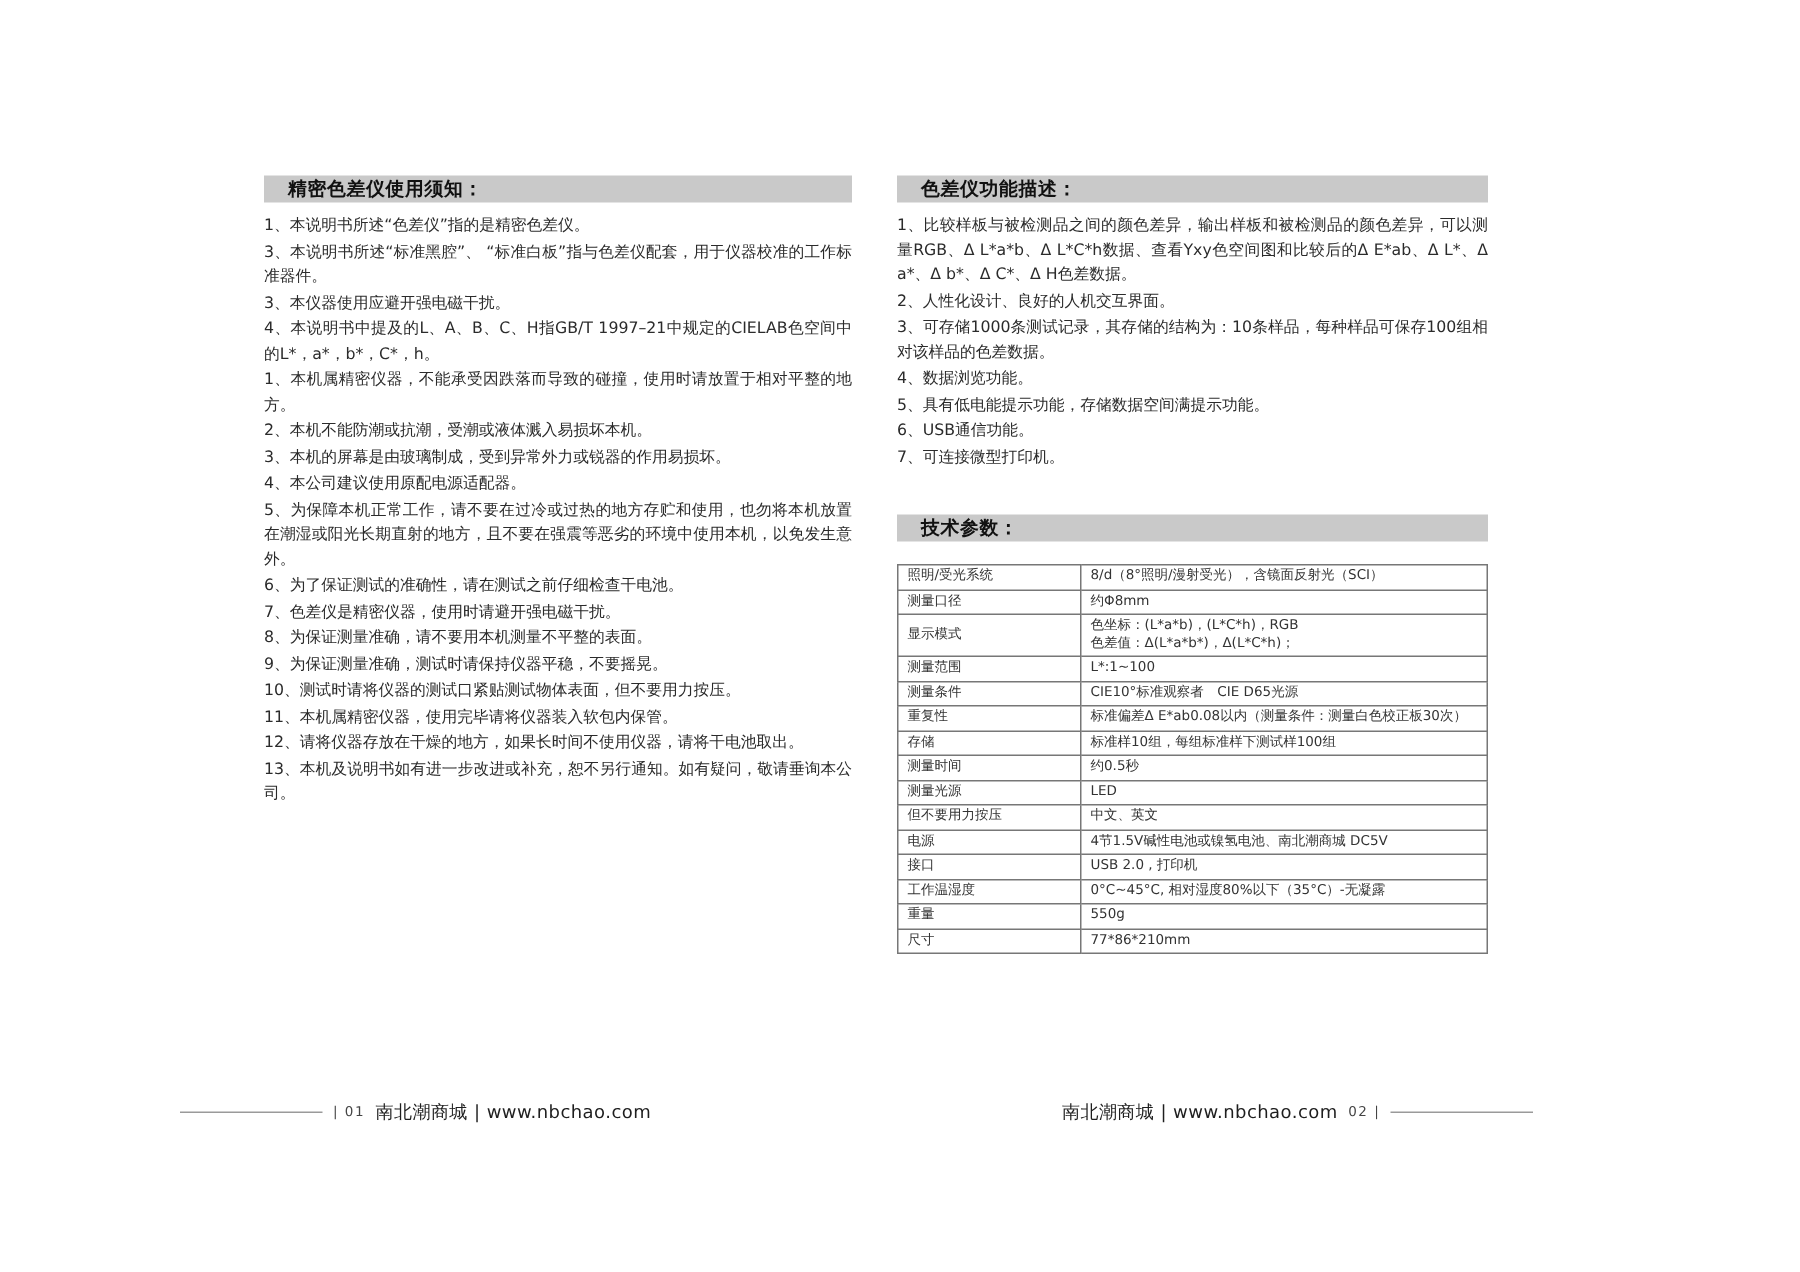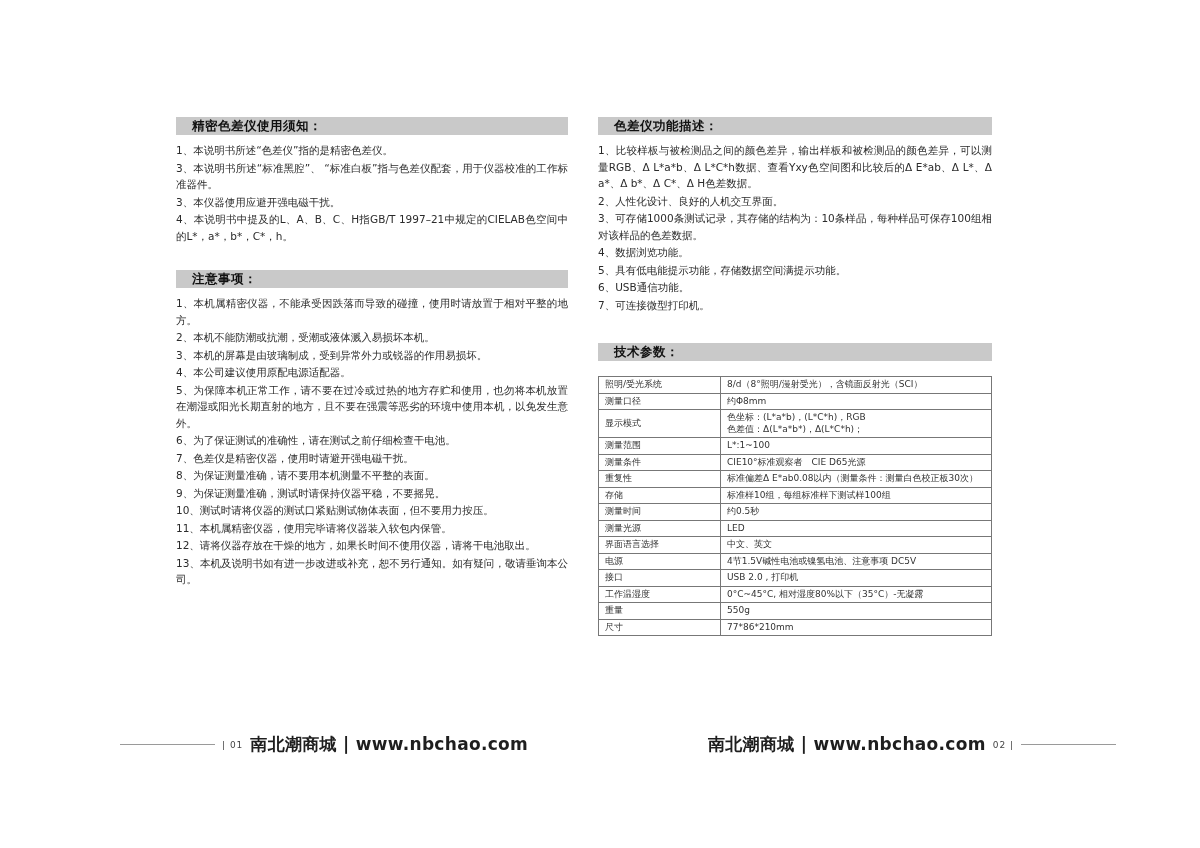--- a/index.html
+++ b/index.html
@@ -60,37 +60,36 @@
     top:733px;
     display:flex;
     align-items:center;
     gap:7px;
     white-space:nowrap;
   }
   .footer-left  { left:120px; }
   .footer-right { left:708px; }
   .rule { display:inline-block; width:95px; height:1px; background:#9a9a9a; }
   .pagenum { font-size:9px; color:#444; letter-spacing:1px; }
-  .brand { font-size:17px; font-weight:bold; color:#1e1e1e; letter-spacing:0.3px; }
+  .brand { font-size:12px; font-weight:normal; color:#1e1e1e; letter-spacing:0.3px; }
 </style>
 </head>
 <body>
 
 <div class="page">
 
   <div class="col col-left">
     <div class="section-title">精密色差仪使用须知：</div>
     <div class="list">
         <p class="list-item">1、本说明书所述“色差仪”指的是精密色差仪。</p>
         <p class="list-item">3、本说明书所述“标准黑腔”、 “标准白板”指与色差仪配套，用于仪器校准的工作标准器件。</p>
         <p class="list-item">3、本仪器使用应避开强电磁干扰。</p>
         <p class="list-item">4、本说明书中提及的L、A、B、C、H指GB/T 1997–21中规定的CIELAB色空间中的L*，a*，b*，C*，h。</p>
       </div>
 
-    <div class="section-title gap-cautions">注意事项：</div>
     <div class="list">
         <p class="list-item">1、本机属精密仪器，不能承受因跌落而导致的碰撞，使用时请放置于相对平整的地方。</p>
         <p class="list-item">2、本机不能防潮或抗潮，受潮或液体溅入易损坏本机。</p>
         <p class="list-item">3、本机的屏幕是由玻璃制成，受到异常外力或锐器的作用易损坏。</p>
         <p class="list-item">4、本公司建议使用原配电源适配器。</p>
         <p class="list-item">5、为保障本机正常工作，请不要在过冷或过热的地方存贮和使用，也勿将本机放置在潮湿或阳光长期直射的地方，且不要在强震等恶劣的环境中使用本机，以免发生意外。</p>
         <p class="list-item">6、为了保证测试的准确性，请在测试之前仔细检查干电池。</p>
         <p class="list-item">7、色差仪是精密仪器，使用时请避开强电磁干扰。</p>
         <p class="list-item">8、为保证测量准确，请不要用本机测量不平整的表面。</p>
         <p class="list-item">9、为保证测量准确，测试时请保持仪器平稳，不要摇晃。</p>
@@ -147,26 +146,26 @@
         </tr>
           <tr class="spec-row">
           <td class="spec-label">测量时间</td>
           <td class="spec-value">约0.5秒</td>
         </tr>
           <tr class="spec-row">
           <td class="spec-label">测量光源</td>
           <td class="spec-value">LED</td>
         </tr>
           <tr class="spec-row">
-          <td class="spec-label">界面语言选择</td>
+          <td class="spec-label">但不要用力按压</td>
           <td class="spec-value">中文、英文</td>
         </tr>
           <tr class="spec-row">
           <td class="spec-label">电源</td>
-          <td class="spec-value">4节1.5V碱性电池或镍氢电池、注意事项 DC5V</td>
+          <td class="spec-value">4节1.5V碱性电池或镍氢电池、南北潮商城 DC5V</td>
         </tr>
           <tr class="spec-row">
           <td class="spec-label">接口</td>
           <td class="spec-value">USB 2.0 , 打印机</td>
         </tr>
           <tr class="spec-row">
           <td class="spec-label">工作温湿度</td>
           <td class="spec-value">0°C~45°C, 相对湿度80%以下（35°C）-无凝露</td>
         </tr>
           <tr class="spec-row">

